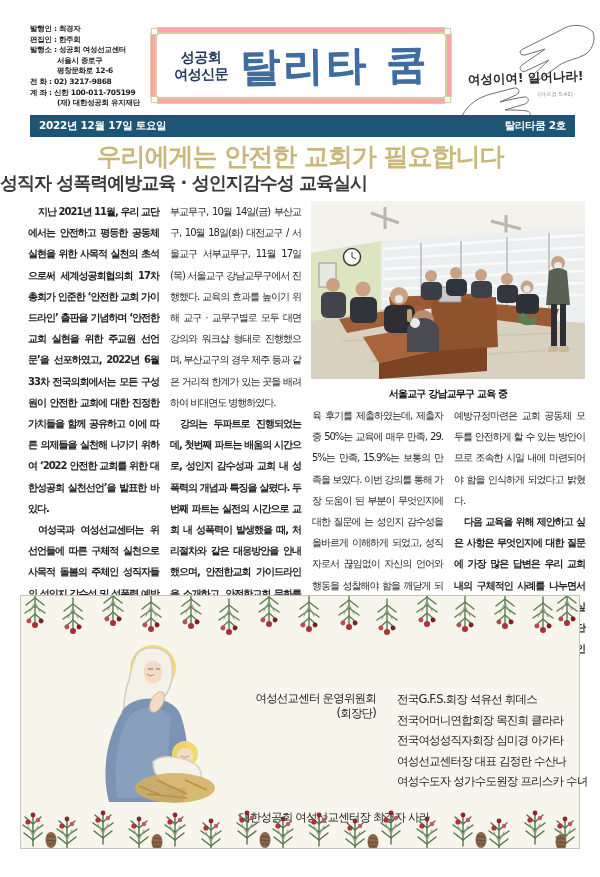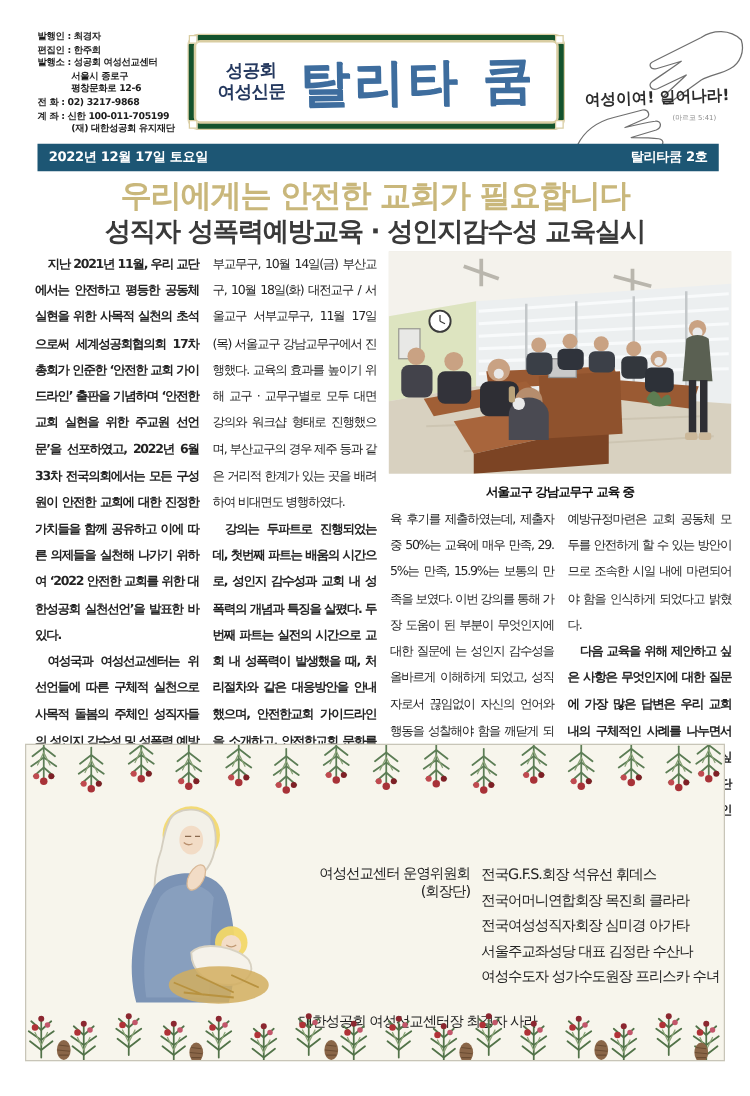--- a/index.html
+++ b/index.html
@@ -9,21 +9,21 @@
     font-family:"DejaVu Sans", sans-serif; overflow:hidden; margin:0 auto;
   }
 
   
   .masthead { position:absolute; top:10px; left:0; width:600px; height:103px; }
   .pub-info { position:absolute; left:30px; top:14px; font-size:7.5px; line-height:10.6px;
               font-weight:bold; color:#1c1c1c; letter-spacing:-0.3px; }
   .pub-info .cont { padding-left:27px; }
 
   .logo-box { position:absolute; left:150px; top:17px; width:302px; height:77px;
-              border:1px solid #d9cda2; border-radius:9px; padding:4px; background:#14532d; }
+              border:1px solid #d9cda2; border-radius:9px; padding:4px; background:#fca5a5; }
   .logo-inner { position:relative; width:100%; height:100%; border:2px solid #d9cda2;
                 border-radius:5px; display:flex; align-items:center; justify-content:center;
                 gap:12px; background:#fff; }
   .corner { position:absolute; width:7px; height:7px; background:#fff; border:1.5px solid #d9cda2; }
   .c-tl { left:-6px; top:-6px; }   .c-tr { right:-6px; top:-6px; }
   .c-bl { left:-6px; bottom:-6px; } .c-br { right:-6px; bottom:-6px; }
   .logo-kicker { font-size:14px; line-height:16.5px; font-weight:bold; color:#25395f;
                  text-align:center; letter-spacing:-0.5px; transform:rotate(-1deg); }
   .logo-title { font-size:40px; font-weight:bold; color:#3e6d9e; letter-spacing:3px;
                 transform:rotate(-1deg); text-shadow:0.5px 0.5px 0 #3e6d9e; }
@@ -32,22 +32,22 @@
 
   
   .date-bar { position:absolute; top:115px; left:30px; width:545px; height:22px;
               background:#1d5674; color:#fff; display:flex; align-items:center;
               justify-content:space-between; padding:0 9px; font-size:10.5px; font-weight:bold;
               letter-spacing:-0.3px; }
 
   
   .headline { position:absolute; top:140px; left:0; width:600px; text-align:center;
               font-size:25px; font-weight:bold; color:#c9b77b; letter-spacing:-1px; }
-  .subheadline { position:absolute; top:171px; left:0; width:600px; text-align:center;
-              font-size:21px; font-weight:bold; color:#3a3a3a; letter-spacing:-1px; }
+  .subheadline { position:absolute; top:171px; left:0; width:600px; text-align:left;
+              font-size:18px; font-weight:bold; color:#3a3a3a; letter-spacing:-1px; }
 
   
   .article { position:absolute; top:201px; left:28px; width:557px; height:418px; }
   .cols { display:flex; gap:11px; height:100%; }
   .col { width:131px; font-size:10px; line-height:21.2px; letter-spacing:-1px;
          text-align:justify; word-break:break-all; color:#242424; }
   .col p { margin:0; }
   .col p.indent { text-indent:10px;font-weight:bold; }
   .col.offset { padding-top:204px; }
 
@@ -57,21 +57,21 @@
                    color:#101010; letter-spacing:-0.8px; }
 
   
   .card { position:absolute; top:595px; left:20px; width:560px; height:254px;
           background:#f7f5ec; border:1px solid #c8c5b8; }
   .garland-top { position:absolute; top:0; left:0; width:558px; height:48px; }
   .garland-bottom { position:absolute; bottom:0; left:0; width:558px; height:50px; }
   .mary-svg { position:absolute; left:36px; top:40px; width:185px; height:200px; }
   .card-title { position:absolute; left:227px; top:60px; width:330px; white-space:nowrap;
                 font-size:13.5px; font-weight:bold; color:#0b0b0b; letter-spacing:-1.2px; }
-  .committee { position:absolute; left:225px; top:93px; display:flex; gap:9px;
+  .committee { position:absolute; left:225px; top:93px; display:flex; gap:21px;
                font-size:11.5px; color:#222; letter-spacing:-0.8px; }
   .committee-label { width:130px; text-align:right; line-height:14.5px; padding-top:2px; }
   .committee-label .sub { display:block; }
   .member-list { line-height:20.6px; }
   .member-list div { white-space:nowrap; }
   .signature { position:absolute; left:218px; top:214px; font-size:11.5px; color:#1d1d1d;
                letter-spacing:-0.8px; }
 </style>
 </head>
 <body>
@@ -307,21 +307,21 @@
 
     <div class="committee">
       <div class="committee-label">
         <span>여성선교센터 운영위원회</span>
         <span class="sub">(회장단)</span>
       </div>
       <div class="member-list">
         <div>전국G.F.S.회장 석유선 휘데스</div>
         <div>전국어머니연합회장 목진희 클라라</div>
         <div>전국여성성직자회장 심미경 아가타</div>
-        <div>서울주교좌성당 대표 김정란 수산나</div>
+        <div>여성선교센터장 대표 김정란 수산나</div>
         <div>여성수도자 성가수도원장 프리스카 수녀</div>
       </div>
     </div>
 
     <div class="signature">대한성공회 여성선교센터장 최경자 사라</div>
 
     <svg class="garland-bottom" viewBox="0 0 558 50">
       <defs>
         <g id="sprigU">
           <g stroke="#527349" stroke-width="1.4" fill="none" stroke-linecap="round">

